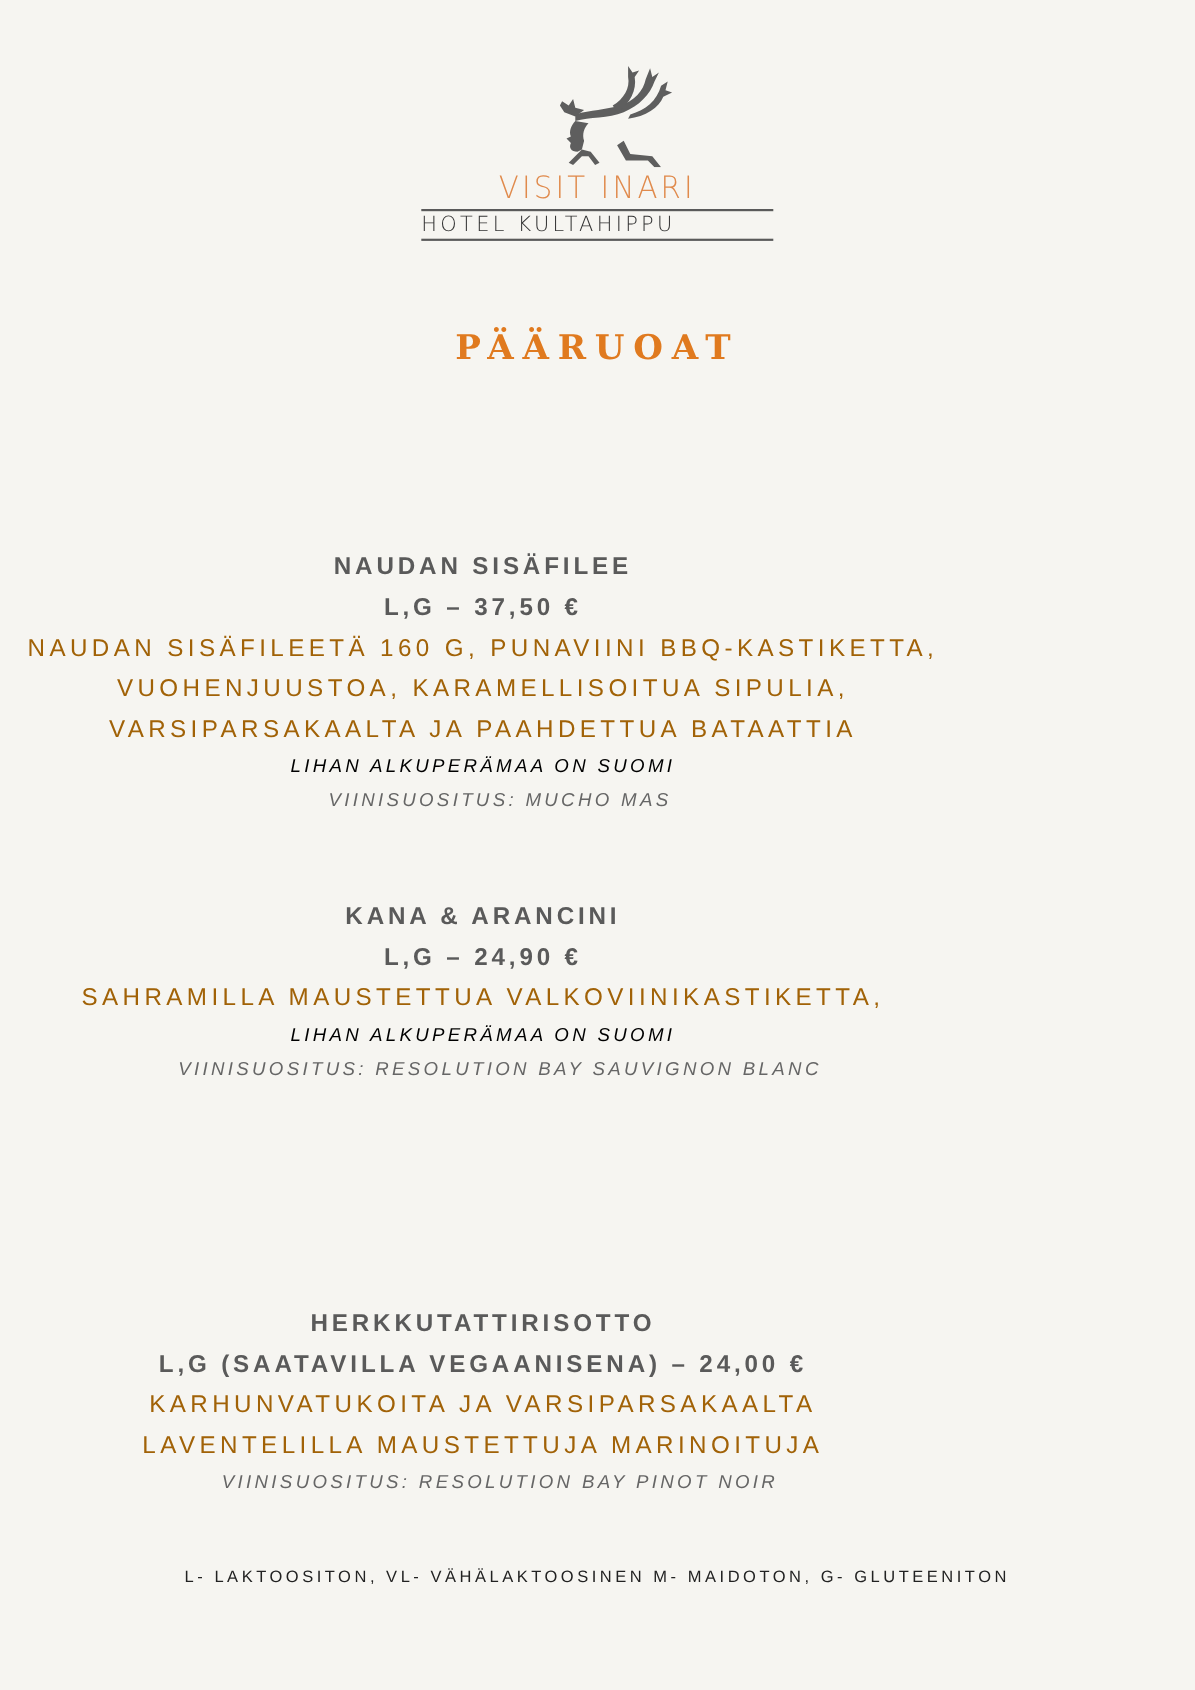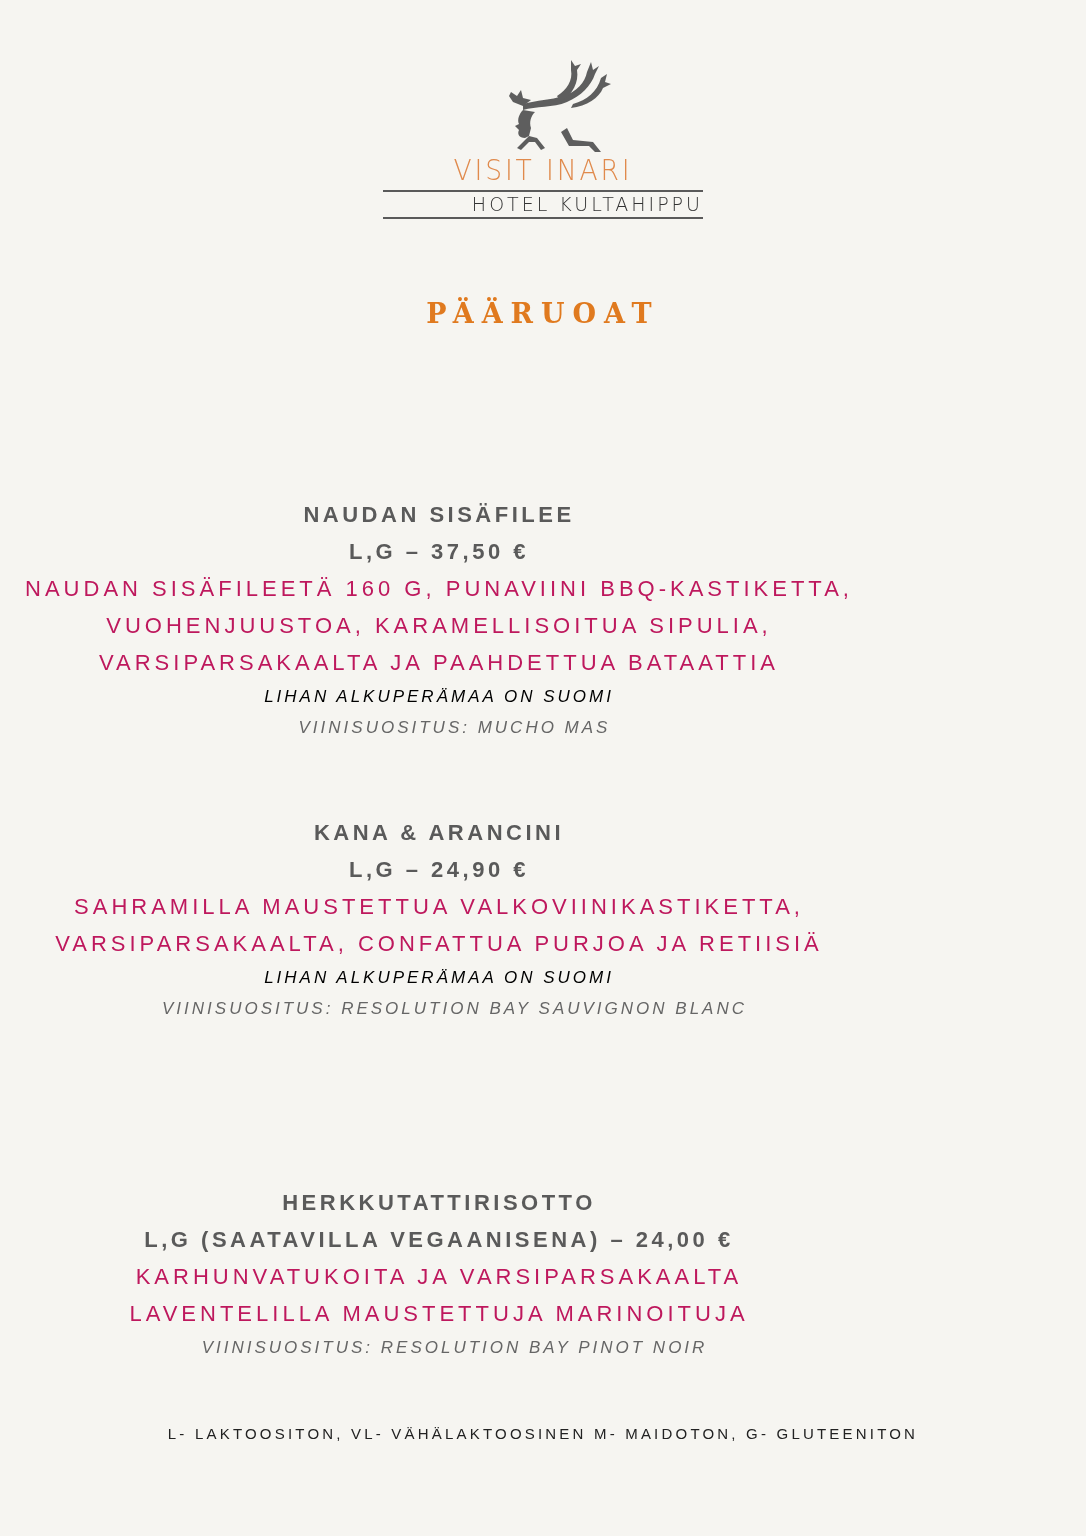--- a/index.html
+++ b/index.html
@@ -18,43 +18,43 @@
   .brand {
     position: absolute; left: 0; top: 104px; width: 320px; text-align: center;
     color: #e08a4c; font-size: 28px; letter-spacing: 3px; font-weight: 300;
     font-family: "DejaVu Sans", sans-serif;
     transform: scaleX(0.95);
   }
   .rule { position: absolute; left: 0; width: 320px; height: 1.5px; background: #5a5a5a; }
   .rule.top { top: 140px; }
   .rule.bottom { top: 167px; }
   .sub {
-    position: absolute; left: 0; top: 143px; width: 320px; text-align: right;
+    position: absolute; left: 0; top: 143px; width: 320px; text-align: left;
     color: #333; font-size: 19px; letter-spacing: 3px;
     font-family: "DejaVu Sans", sans-serif; font-weight: 300;
   }
   .page-title {
     position: absolute; left: 0; top: 298px; width: 1086px; text-align: center;
     font-family: "DejaVu Serif", serif; font-weight: bold;
-    color: #e07a1f; font-size: 27px; letter-spacing: 8px;
+    color: #e07a1f; font-size: 31px; letter-spacing: 8px;
   }
   .dish {
     position: absolute; left: 0; width: 878px; text-align: center;
   }
   .dish .line { display: block; white-space: nowrap; }
   .dish .name {
     font-weight: bold; font-size: 22px; letter-spacing: 3.5px; color: #5a5a5a;
     height: 37px; line-height: 37px;
   }
   .dish .price {
     font-weight: bold; font-size: 22px; letter-spacing: 3.5px; color: #5a5a5a;
     height: 37px; line-height: 37px;
   }
   .dish .desc {
-    font-size: 22px; letter-spacing: 4px; color: #be185d;
+    font-size: 22px; letter-spacing: 4px; color: #a16207;
     height: 37px; line-height: 37px;
   }
   .dish .origin {
     font-style: italic; font-size: 17px; letter-spacing: 3px; color: #000000;
     height: 31px; line-height: 31px;
   }
   .dish .wine {
     font-style: italic; font-size: 17px; letter-spacing: 3px; color: #666;
     height: 31px; line-height: 31px; padding-left: 31px;
   }
@@ -96,21 +96,20 @@
   <span class="line desc">VUOHENJUUSTOA, KARAMELLISOITUA SIPULIA,</span>
   <span class="line desc">VARSIPARSAKAALTA JA PAAHDETTUA BATAATTIA</span>
   <span class="line origin">LIHAN ALKUPERÄMAA ON SUOMI</span>
   <span class="line wine">VIINISUOSITUS: MUCHO MAS</span>
 </div>
 
 <div class="dish" style="top:814px;">
   <span class="line name">KANA &amp; ARANCINI</span>
   <span class="line price">L,G – 24,90 €</span>
   <span class="line desc">SAHRAMILLA MAUSTETTUA VALKOVIINIKASTIKETTA,</span>
-  <span class="line desc">VARSIPARSAKAALTA, CONFATTUA PURJOA JA RETIISIÄ</span>
   <span class="line origin">LIHAN ALKUPERÄMAA ON SUOMI</span>
   <span class="line wine">VIINISUOSITUS: RESOLUTION BAY SAUVIGNON BLANC</span>
 </div>
 
 <div class="dish" style="top:1184px;">
   <span class="line name">HERKKUTATTIRISOTTO</span>
   <span class="line price">L,G (SAATAVILLA VEGAANISENA) – 24,00 €</span>
   <span class="line desc">KARHUNVATUKOITA JA VARSIPARSAKAALTA</span>
   <span class="line desc">LAVENTELILLA MAUSTETTUJA MARINOITUJA</span>
   <span class="line wine">VIINISUOSITUS: RESOLUTION BAY PINOT NOIR</span>

